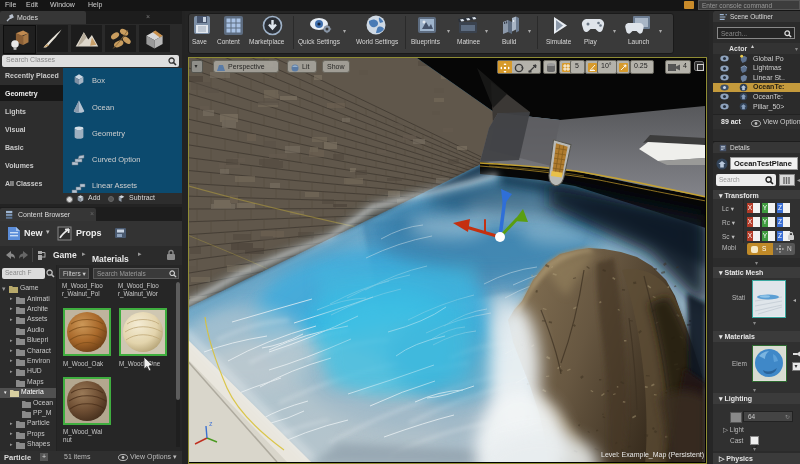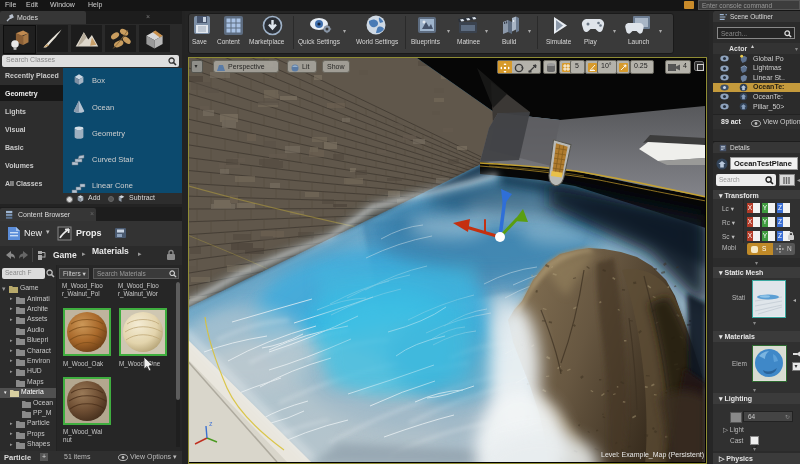--- a/index.html
+++ b/index.html
@@ -112,29 +112,29 @@
           <ellipse cx="8" cy="3" rx="5" ry="2" fill="#d3dde6"></ellipse>
         </svg>
     <span class="abs" style="left:29px;top:61px;font-size:7.5px;color:#cfcfcf;">Geometry</span>
     <svg class="abs" style="left:8px;top:84px;" width="16" height="16" viewBox="0 0 16 16">
           <g fill="#b5c3d2" stroke="#67707c" stroke-width=".5">
             <path d="M1 13 l6 0 0 -3 -6 0z"></path>
             <path d="M4 10 l7 0 0 -3 -7 0z"></path>
             <path d="M7 7 l6 -1 0 -3 -5 1z"></path>
           </g>
         </svg>
-    <span class="abs" style="left:29px;top:87px;font-size:7.5px;color:#cfcfcf;">Curved Stair</span>
+    <span class="abs" style="left:29px;top:87px;font-size:7.5px;color:#cfcfcf;">Curved Option</span>
     <svg class="abs" style="left:8px;top:111px;" width="16" height="16" viewBox="0 0 16 16">
           <g fill="#b5c3d2" stroke="#67707c" stroke-width=".5">
             <path d="M1 14 l5 0 0 -3 -5 0z"></path>
             <path d="M5 11 l5 0 0 -3 -5 0z"></path>
             <path d="M9 8 l5 0 0 -3 -5 0z"></path>
           </g>
         </svg>
-    <span class="abs" style="left:29px;top:113px;font-size:7.5px;color:#cfcfcf;">Linear Cone</span>
+    <span class="abs" style="left:29px;top:113px;font-size:7.5px;color:#cfcfcf;">Linear Assets</span>
   </div>
   <div class="abs" style="left:63px;top:182px;width:119px;height:11px;background:#2d2d2d;">
     <span class="abs" style="left:3px;top:3px;width:5px;height:5px;border-radius:50%;background:#d8d8d8;border:1px solid #666;"></span>
     <svg class="abs" style="left:13px;top:1px;" width="9" height="9" viewBox="0 0 16 16">
           <path d="M3 5 l5 -3 5 3 -5 3z" fill="#cfd6dd"></path>
           <path d="M3 5 l5 3 0 6 -5 -3z" fill="#8e99a6"></path>
           <path d="M13 5 l0 6 -5 3 0 -6z" fill="#aab3bd"></path>
         </svg>
     <span class="abs" style="left:25px;top:1px;font-size:7px;color:#d8d8d8;">Add</span>
     <span class="abs" style="left:45px;top:3px;width:4px;height:4px;border-radius:50%;background:#555;border:1px solid #666;"></span>
@@ -158,21 +158,21 @@
     <span class="abs" style="left:90px;top:3px;color:#666;font-size:7px;">×</span>
   </div>
 
   <div class="abs" style="left:0;top:14px;width:182px;height:25px;background:#333333;">
     <svg class="abs" style="left:7px;top:5px;" width="14" height="15" viewBox="0 0 14 15">
           <path d="M1 1 h8 l4 4 v9 h-12z" fill="#5b8dd9"></path>
           <path d="M9 1 l4 4 h-4z" fill="#9fc0ee"></path>
           <rect x="3" y="6" width="8" height="1.4" fill="#c9dcf5"></rect>
           <rect x="3" y="9" width="8" height="1.4" fill="#c9dcf5"></rect>
         </svg>
-    <span class="abs" style="left:24px;top:7px;font-size:9px;font-weight:normal;color:#efefef;">New</span>
+    <span class="abs" style="left:24px;top:7px;font-size:9px;font-weight:bold;color:#efefef;">New</span>
     <span class="abs" style="left:46px;top:7px;font-size:7px;color:#bbb;">▾</span>
     <svg class="abs" style="left:57px;top:5px;" width="15" height="15" viewBox="0 0 15 15">
           <rect x="1" y="1" width="13" height="13" fill="#2e2e2e" stroke="#888" stroke-width="1"></rect>
           <path d="M3 12 C5 8 8 6 12 3 M12 3 l-4 .5 M12 3 l-.5 4" stroke="#e8e8e8" stroke-width="1.6" fill="none"></path>
         </svg>
     <span class="abs" style="left:76px;top:7px;font-size:9px;font-weight:bold;color:#efefef;">Props</span>
     <svg class="abs" style="left:114px;top:5px;" width="14" height="14" viewBox="0 0 14 14">
           <rect x="1" y="2" width="11" height="10" rx="1" fill="#4a5a70"></rect>
           <rect x="3" y="3.5" width="7" height="3" fill="#c9d4e2"></rect>
           <rect x="3" y="8" width="5" height="3" fill="#8ea2bc"></rect>
@@ -187,21 +187,21 @@
           <path d="M5 1 L10 5 L5 9 L5 6.5 C3 6.5 1.5 7.5 1 9 C1 5.5 2.5 3.6 5 3.5 Z" fill="#666"></path>
         </svg>
     <span class="abs" style="left:32px;top:2px;width:1px;height:14px;background:#444;"></span>
     <svg class="abs" style="left:37px;top:4px;" width="12" height="11" viewBox="0 0 12 11">
           <rect x="1" y="1" width="4" height="3" fill="#aaa"></rect>
           <rect x="1" y="5" width="4" height="5" fill="#aaa"></rect>
           <path d="M5 2.5 h3 M5 7 h3 M8 2.5 v5" stroke="#aaa" fill="none"></path>
         </svg>
     <span class="abs" style="left:53px;top:4px;font-size:8.5px;font-weight:bold;color:#e8e8e8;">Game</span>
     <span class="abs" style="left:82px;top:4px;font-size:7px;color:#999;">▸</span>
-    <span class="abs" style="left:92px;top:0;font-size:8.5px;font-weight:bold;color:#e8e8e8;">Materials</span>
+    <span class="abs" style="left:92px;top:8px;font-size:8.5px;font-weight:bold;color:#e8e8e8;">Materials</span>
     <span class="abs" style="left:138px;top:4px;font-size:7px;color:#999;">▸</span>
     <svg class="abs" style="left:166px;top:3px;" width="10" height="12" viewBox="0 0 10 12">
           <rect x="1" y="5" width="8" height="6" rx="1" fill="#8a8a8a"></rect>
           <path d="M3 5 V3.5 a2 2 0 0 1 4 0 V5" fill="none" stroke="#8a8a8a" stroke-width="1.4"></path>
         </svg>
   </div>
 
   <div class="abs" style="left:0;top:58px;width:56px;height:186px;background:#2b2b2b;border-right:1px solid #222;overflow:hidden;">
     <div class="abs" style="left:2px;top:3px;width:43px;height:11px;background:#dcdcdc;border-radius:2px;">
           <span class="abs" style="left:3px;top:1px;font-size:6.5px;color:#888;">Search F</span>

